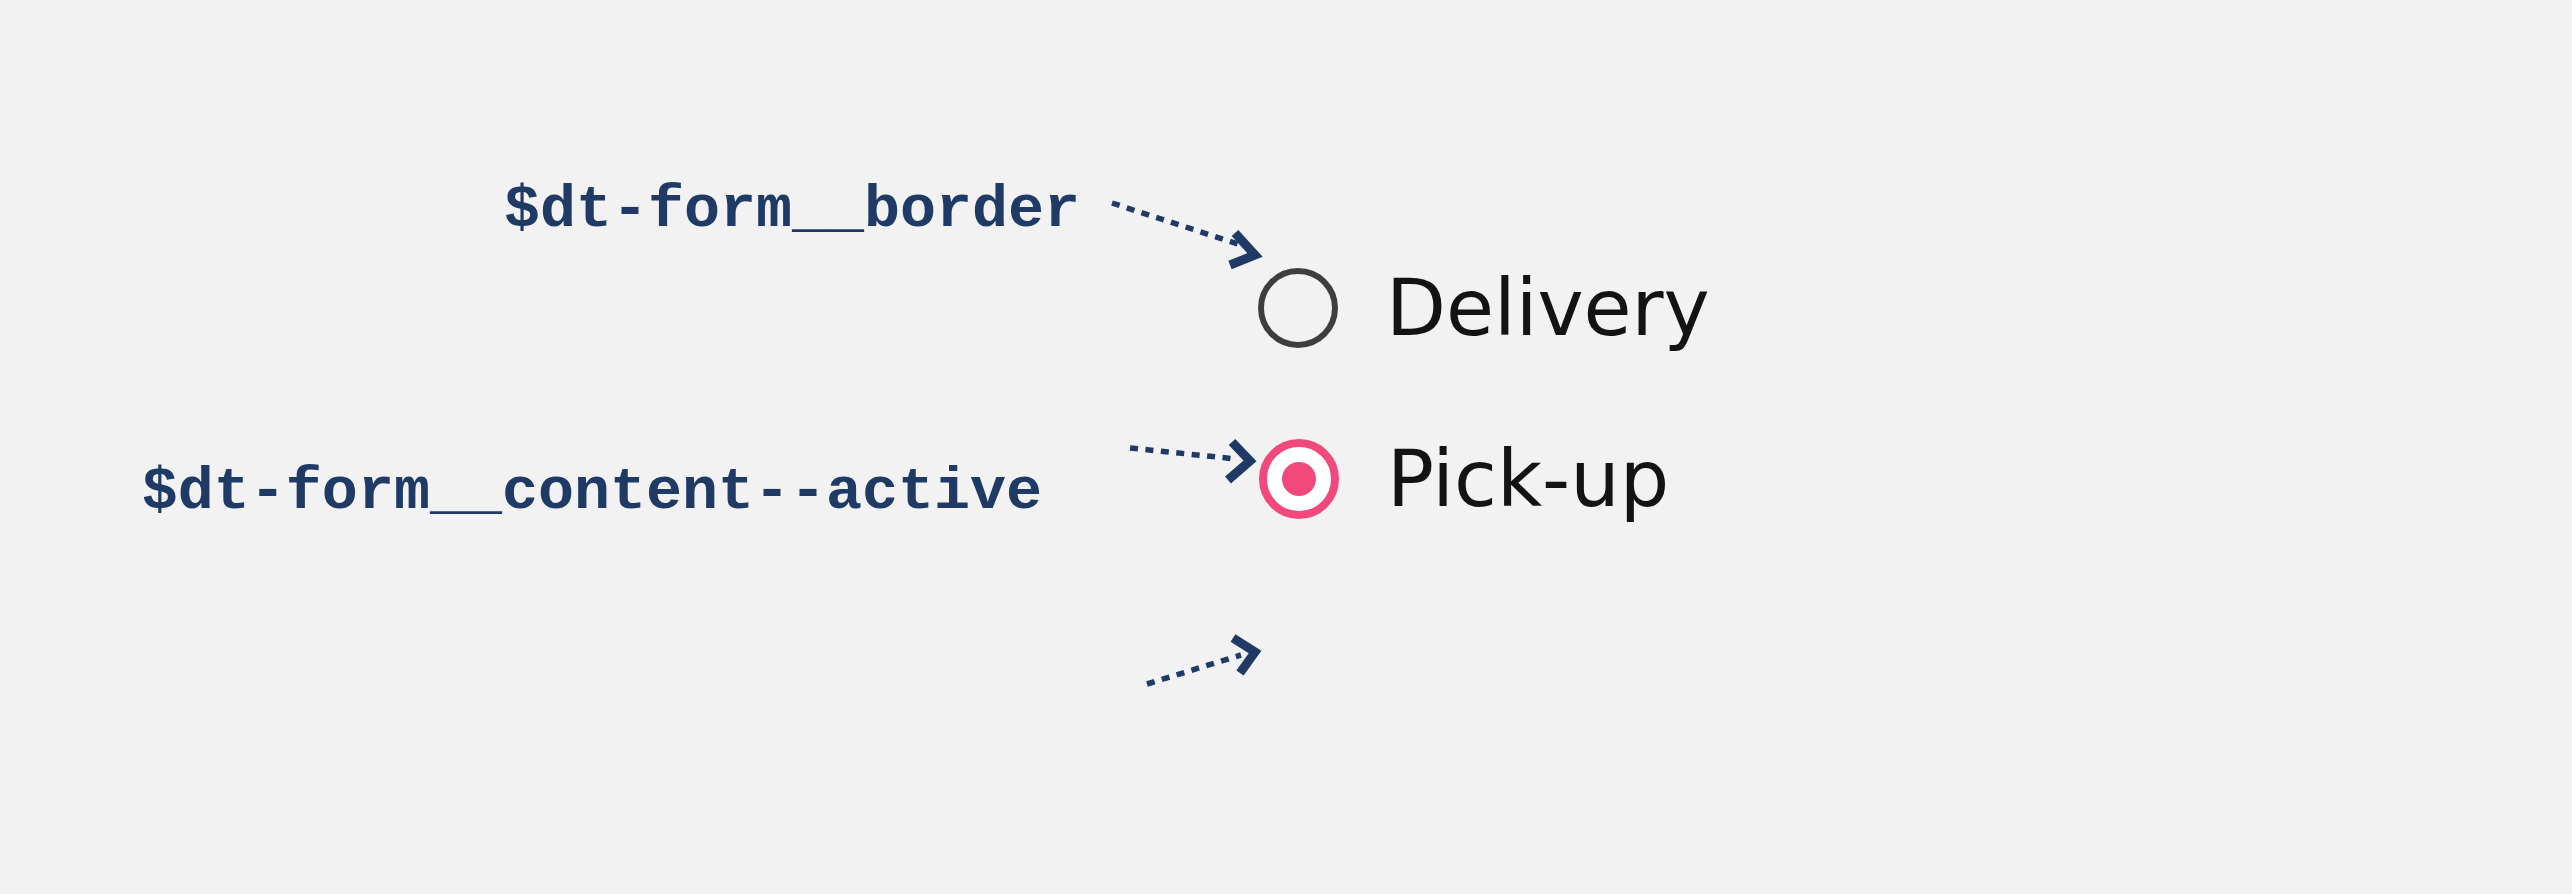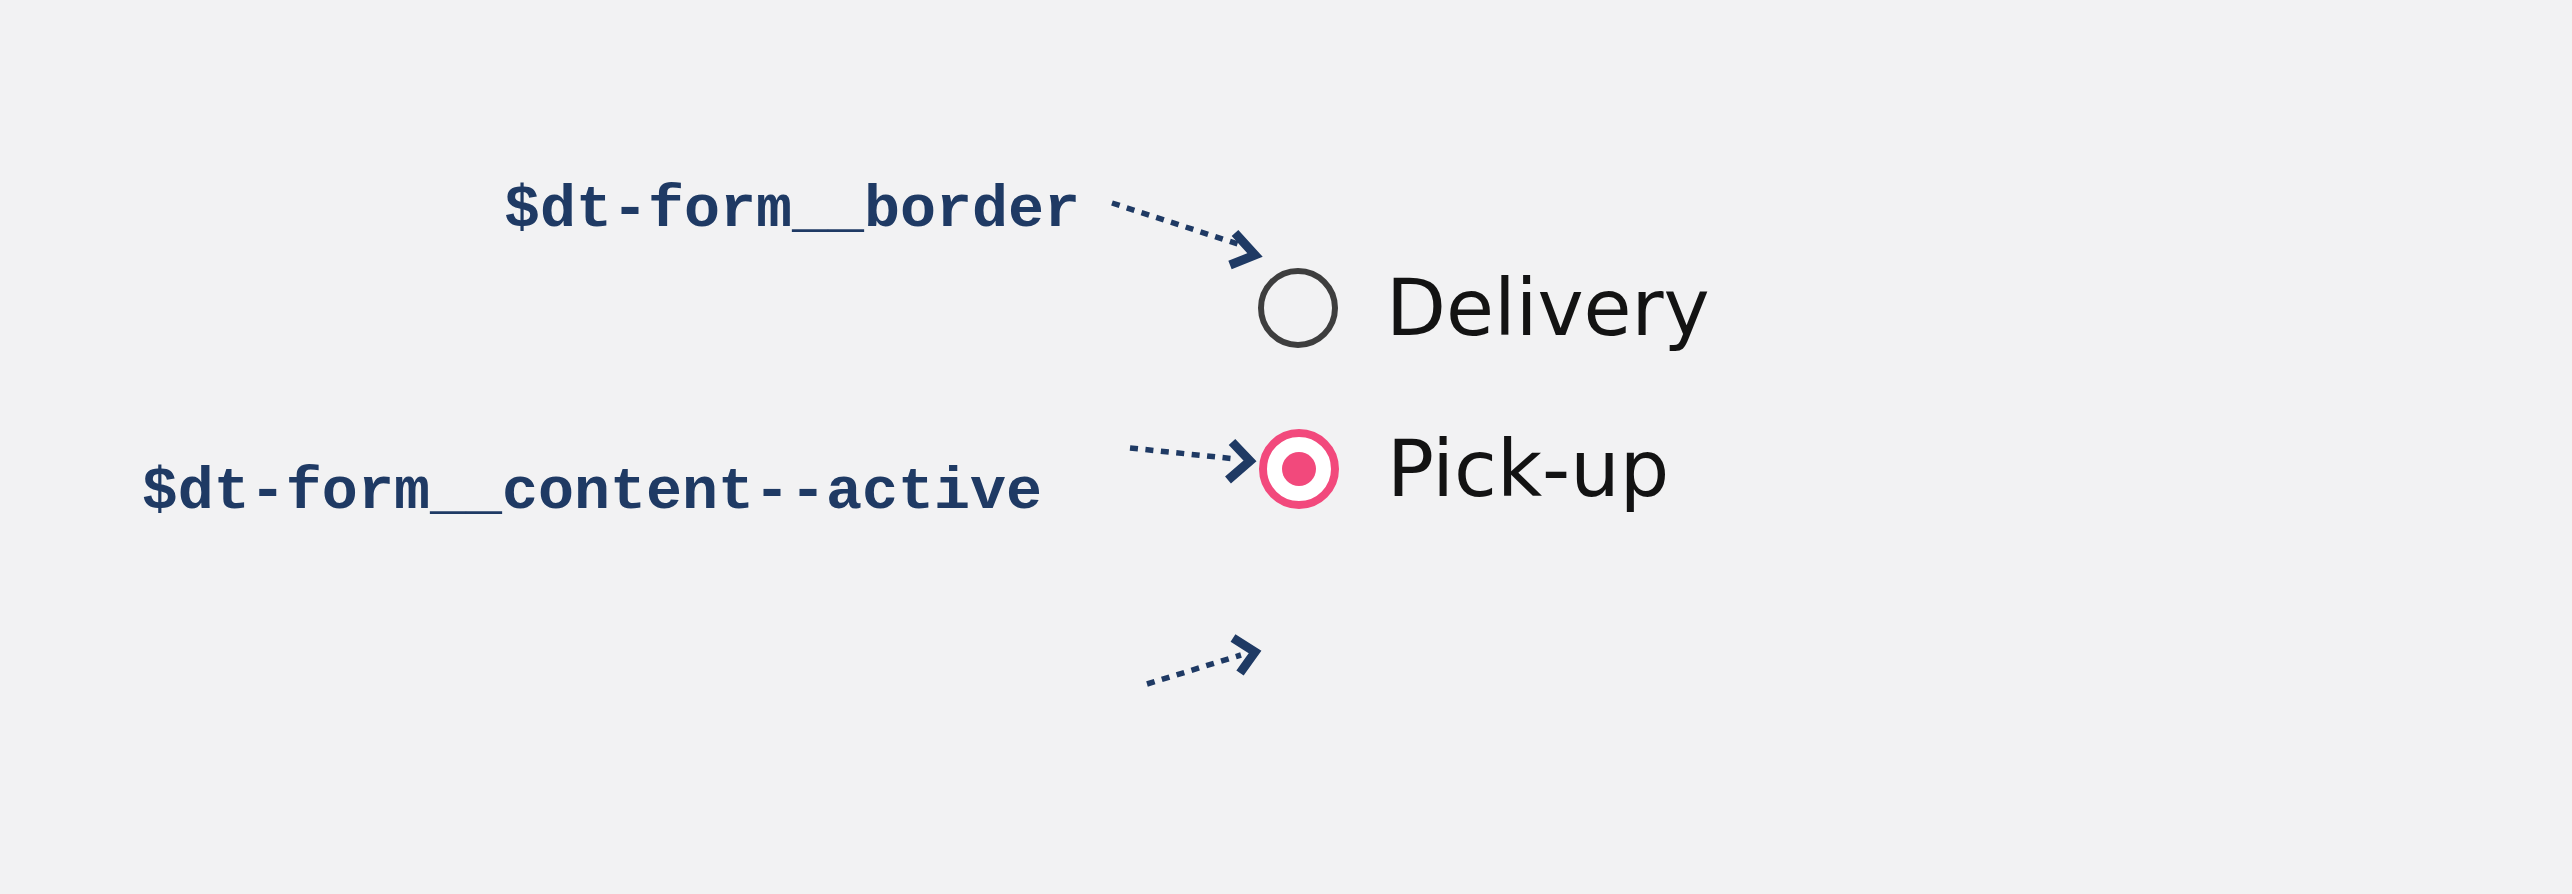--- a/index.html
+++ b/index.html
@@ -41,21 +41,21 @@
 
   
   .option {
     position: absolute;
     display: flex;
     align-items: center;
     gap: 48px;
     height: 80px;
   }
   .option-1 { left: 1258px; top: 244px; margin-top: 24px; }
-  .option-2 { left: 1259px; top: 429px; }
+  .option-2 { left: 1259px; top: 439px; }
   .option-3 { left: 1258px; top: 604px; }
 
   .radio {
     width: 80px;
     height: 80px;
     border-radius: 50%;
     flex: 0 0 auto;
     display: flex;
     align-items: center;
     justify-content: center;

